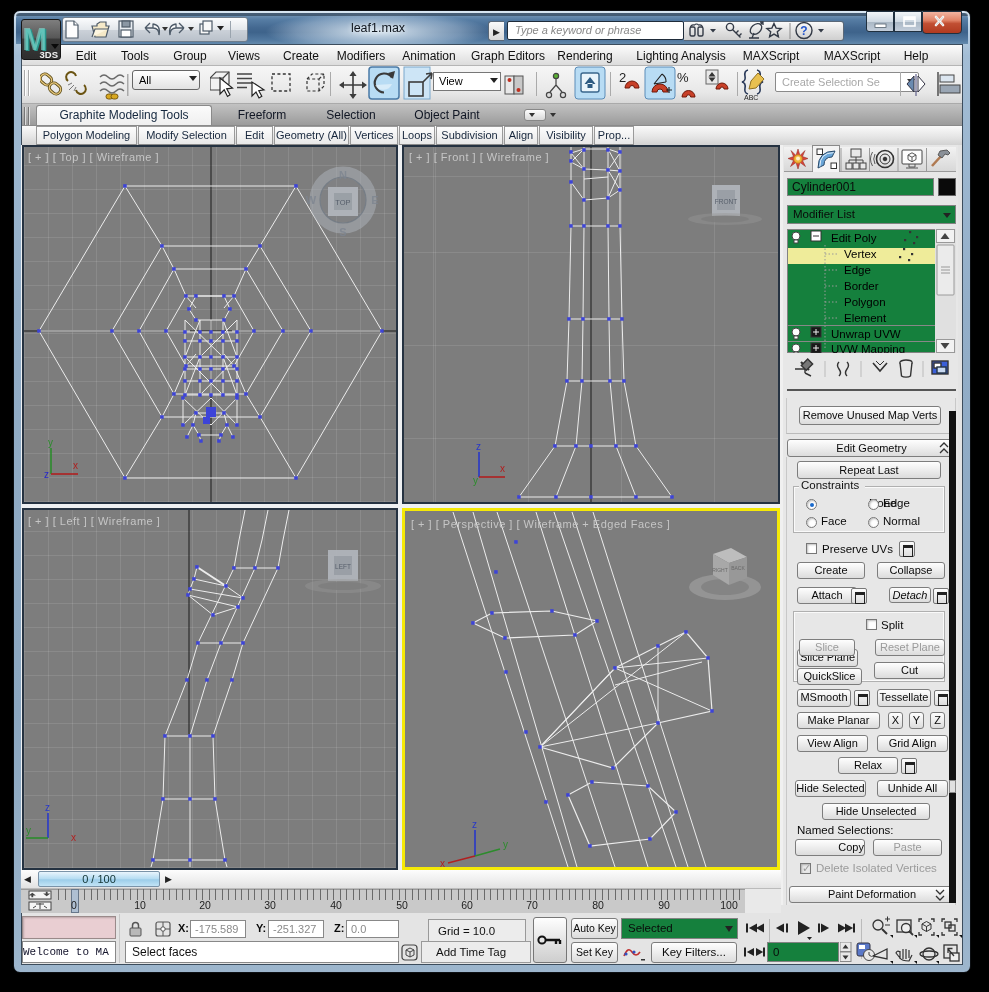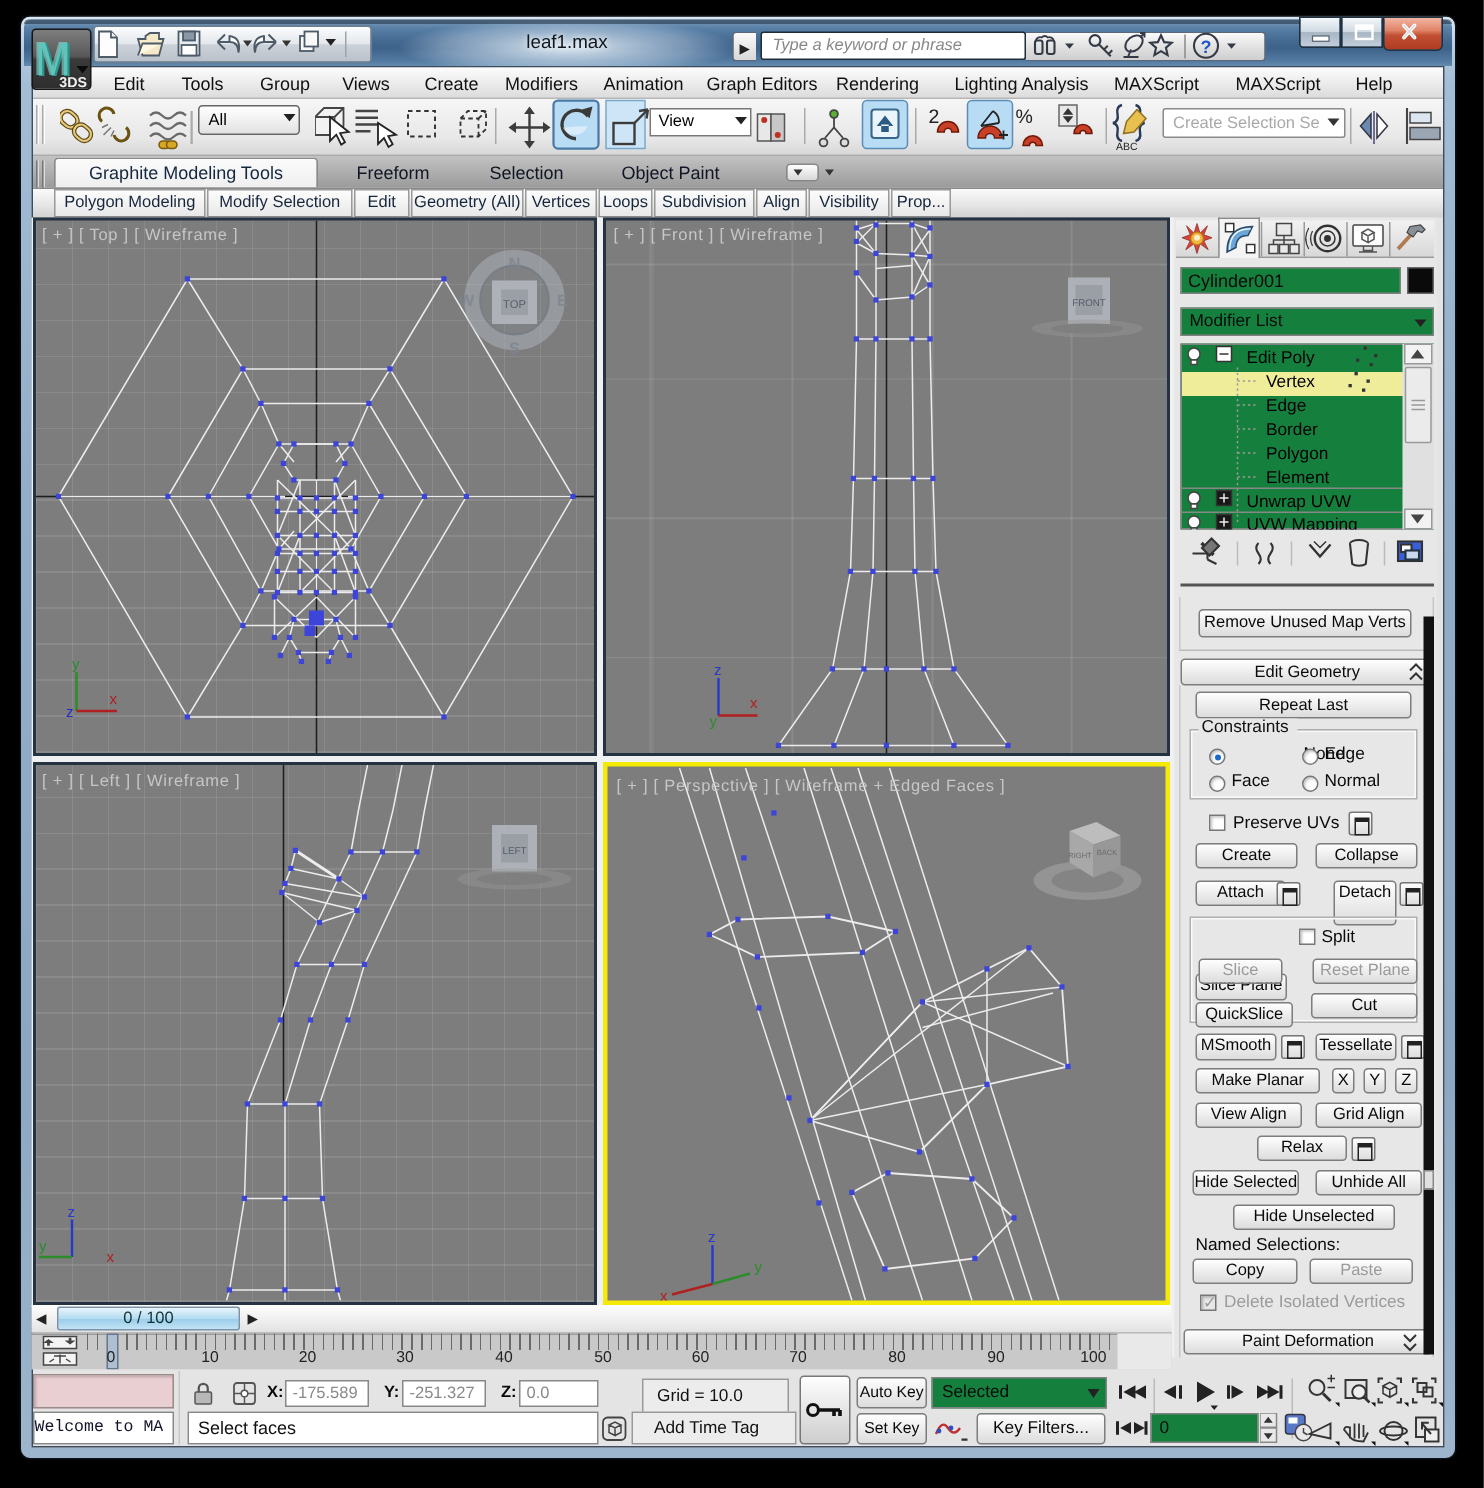--- a/index.html
+++ b/index.html
@@ -258,21 +258,21 @@
 
   <g transform="translate(533,3)" fill="none" stroke="#2a3a5a" stroke-width="1.6">
     <path d="M5 1 q-4 1 -3 6 q1 5 -3 6 q4 1 3 6 q-1 5 3 6"></path>
     <path d="M14 1 q4 1 3 6 q-1 5 3 6 q-4 1 -3 6 q1 5 -3 6"></path>
   </g>
   <path d="M544 6 l6 6 -8 9 -7 1 2 -8 z" fill="#e8c050" stroke="#907020" stroke-width="1" transform="translate(4,1)"></path>
   <text x="534" y="34" font-size="7" fill="#222">ABC</text>
 </svg>
 <div class="abs" style="left:433px;top:72px;width:68px;height:19px;background:#fff;border:1px solid #777;font-size:11px;line-height:17px;padding-left:5px;">View<span style="position:absolute;right:2px;top:5px;width:0;height:0;border:4px solid transparent;border-top:5px solid #222;"></span></div>
 
-<div class="abs" style="left:775px;top:72px;width:122px;height:20px;background:#fff;border:1px solid #8a8a8a;border-radius:2px;font-size:11px;color:#a8a8a8;line-height:18px;padding-left:6px;">Create Selection Se<span style="position:absolute;right:3px;top:6px;width:0;height:0;border:4px solid transparent;border-top:5px solid #333;"></span></div>
+<div class="abs" style="left:775px;top:72px;width:144px;height:20px;background:#fff;border:1px solid #8a8a8a;border-radius:2px;font-size:11px;color:#a8a8a8;line-height:18px;padding-left:6px;">Create Selection Se<span style="position:absolute;right:3px;top:6px;width:0;height:0;border:4px solid transparent;border-top:5px solid #333;"></span></div>
 <svg class="abs" style="left:900px;top:66px;" width="62" height="38" viewBox="0 0 62 38">
   <rect x="0" y="6" width="1" height="24" fill="#aaa"></rect>
   <g transform="translate(7,6)">
     <path d="M9 2 v22" stroke="#447" stroke-width="1"></path>
     <path d="M7 4 l-7 8 7 8 z" fill="#6a8ab0" stroke="#334"></path>
     <path d="M11 4 l7 8 -7 8 z" fill="#fff" stroke="#334"></path>
   </g>
   <g transform="translate(36,6)">
     <path d="M2 0 v24" stroke="#444" stroke-width="1.4"></path>
     <rect x="4" y="3" width="14" height="7" fill="#dce6f0" stroke="#444"></rect>
@@ -770,21 +770,21 @@
 <div class="rlab" style="left:821px;top:515px;">Face</div>
 <div class="radio" style="left:868px;top:517px;"></div>
 <div class="rlab" style="left:883px;top:515px;">Normal</div>
 <div class="chk" style="left:806px;top:543px;"></div>
 <div class="rlab" style="left:822px;top:543px;">Preserve UVs</div>
 <div class="sqbtn" style="left:899px;top:541px;"></div>
 <div class="btn" style="left:797px;top:562px;width:68px;height:17px;">Create</div>
 <div class="btn" style="left:877px;top:562px;width:68px;height:17px;">Collapse</div>
 <div class="btn" style="left:797px;top:587px;width:60px;height:17px;">Attach</div>
 <div class="sqbtn" style="left:851px;top:588px;"></div>
-<div class="btn" style="left:889px;top:587px;width:42px;height:30px;">Detach</div>
+<div class="btn" style="left:889px;top:587px;width:42px;height:16px;font-style:italic;">Detach</div>
 <div class="sqbtn" style="left:933px;top:588px;"></div>
 <div class="abs" style="left:793px;top:611px;width:152px;height:71px;border:1px solid #b0b0b0;box-shadow:inset 0 0 0 1px #fafafa;"></div>
 <div class="btn" style="left:797px;top:616px;width:61px;height:18px;margin-top:33px;">Slice Plane</div>
 <div class="chk" style="left:866px;top:619px;"></div>
 <div class="rlab" style="left:881px;top:619px;">Split</div>
 <div class="btn dis" style="left:799px;top:639px;width:56px;height:17px;">Slice</div>
 <div class="btn dis" style="left:875px;top:639px;width:70px;height:17px;">Reset Plane</div>
 <div class="btn" style="left:797px;top:668px;width:65px;height:17px;">QuickSlice</div>
 <div class="btn" style="left:874px;top:662px;width:71px;height:17px;">Cut</div>
 <div class="btn" style="left:797px;top:689px;width:54px;height:18px;">MSmooth</div>
@@ -796,21 +796,21 @@
 <div class="btn" style="left:909px;top:712px;width:15px;height:17px;">Y</div>
 <div class="btn" style="left:930px;top:712px;width:15px;height:17px;">Z</div>
 <div class="btn" style="left:797px;top:735px;width:71px;height:17px;">View Align</div>
 <div class="btn" style="left:877px;top:735px;width:71px;height:17px;">Grid Align</div>
 <div class="btn" style="left:838px;top:757px;width:60px;height:17px;">Relax</div>
 <div class="sqbtn" style="left:901px;top:758px;"></div>
 <div class="btn" style="left:795px;top:780px;width:71px;height:17px;">Hide Selected</div>
 <div class="btn" style="left:877px;top:780px;width:71px;height:17px;">Unhide All</div>
 <div class="btn" style="left:822px;top:803px;width:108px;height:17px;">Hide Unselected</div>
 <div class="rlab" style="left:797px;top:824px;">Named Selections:</div>
-<div class="btn" style="left:795px;top:839px;width:70px;height:17px;">Copy</div>
+<div class="btn" style="left:795px;top:839px;width:70px;height:17px;text-align:right;">Copy</div>
 <div class="btn dis" style="left:873px;top:839px;width:69px;height:17px;">Paste</div>
 <div class="chk dis" style="left:800px;top:863px;"></div>
 <div class="rlab" style="left:816px;top:862px;color:#9b9b9b;">Delete Isolated Vertices</div>
 <div class="btn" style="left:789px;top:886px;width:166px;height:17px;">Paint Deformation</div>
 <svg class="abs" style="left:934px;top:888px;" width="12" height="14" viewBox="0 0 12 14">
     <path d="M2 2 L6 6 L10 2 M2 8 L6 12 L10 8" fill="none" stroke="#333" stroke-width="1.3"></path>
   </svg>
 
 <div class="abs" style="left:949px;top:411px;width:7px;height:492px;background:#111;"></div>
 <div class="abs" style="left:949px;top:780px;width:7px;height:13px;background:#e0e0e0;border:1px solid #888;"></div>

